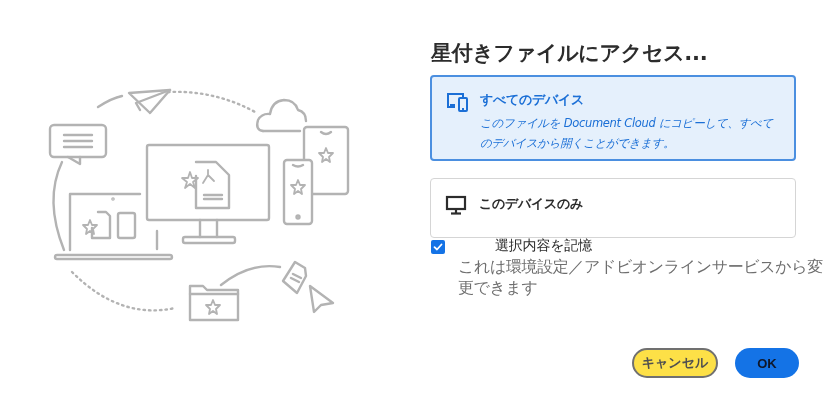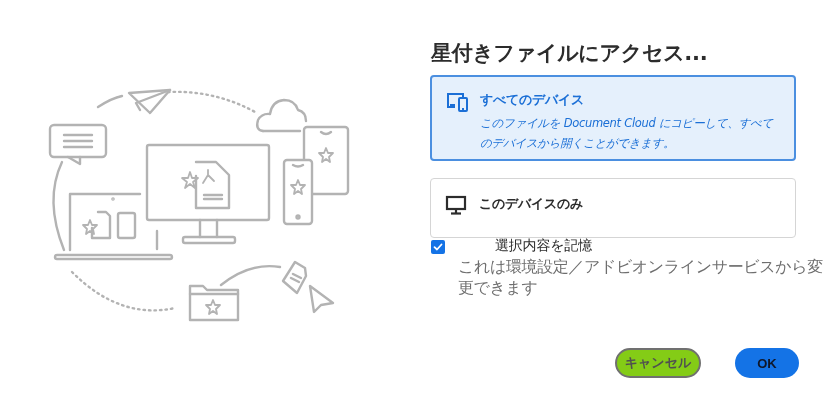--- a/index.html
+++ b/index.html
@@ -16,21 +16,21 @@
   .opt-label { position:absolute; left:48px; font-size:13px; font-weight:bold; letter-spacing:-0.3px; }
   .opt-all .opt-label { top:14px; color:#1b6fd6; }
   .opt-this .opt-label { top:16px; color:#2c2c2c; }
   .opt-desc { position:absolute; left:48px; top:36px; width:300px; font-size:11.5px; line-height:20px; color:#1b6fd6; letter-spacing:-0.3px;font-style:italic; }
   .chk { position:absolute; left:431px; top:240px; width:14px; height:14px; background:#1473e6; border-radius:2px; }
   .chk svg { position:absolute; left:2px; top:2px; }
   .chk-label { position:absolute; left:458px; top:237px; font-size:14px; color:#2c2c2c; letter-spacing:-0.2px;margin-left:37px; }
   .chk-sub { position:absolute; left:458px; top:257px; font-size:16px; color:#6e6e6e; letter-spacing:-0.4px; }
   .btn { position:absolute; top:348px; height:30px; border-radius:16px; box-sizing:border-box;
          font-size:13px; font-weight:bold; display:flex; align-items:center; justify-content:center; cursor:pointer; }
-  .btn-cancel { left:615px; width:86px; border:2px solid #707070; color:#505050; background:#84cc16; }
+  .btn-cancel { left:632px; width:86px; border:2px solid #707070; color:#505050; background:#fde047; }
   .btn-ok { left:735px; width:64px; background:#1473e6; color:#0f172a; border:none; }
 </style>
 </head>
 <body>
 
 <div class="illus">
   <svg width="340" height="280" viewBox="30 70 340 280" fill="none" stroke="#b3b3b3" stroke-width="2.4" stroke-linecap="round" stroke-linejoin="round">
 
     <path d="M98 107 Q 112 98 122 96"></path>
     <path d="M168 92 Q 215 90 255 112" stroke-dasharray="1.5 4"></path>

